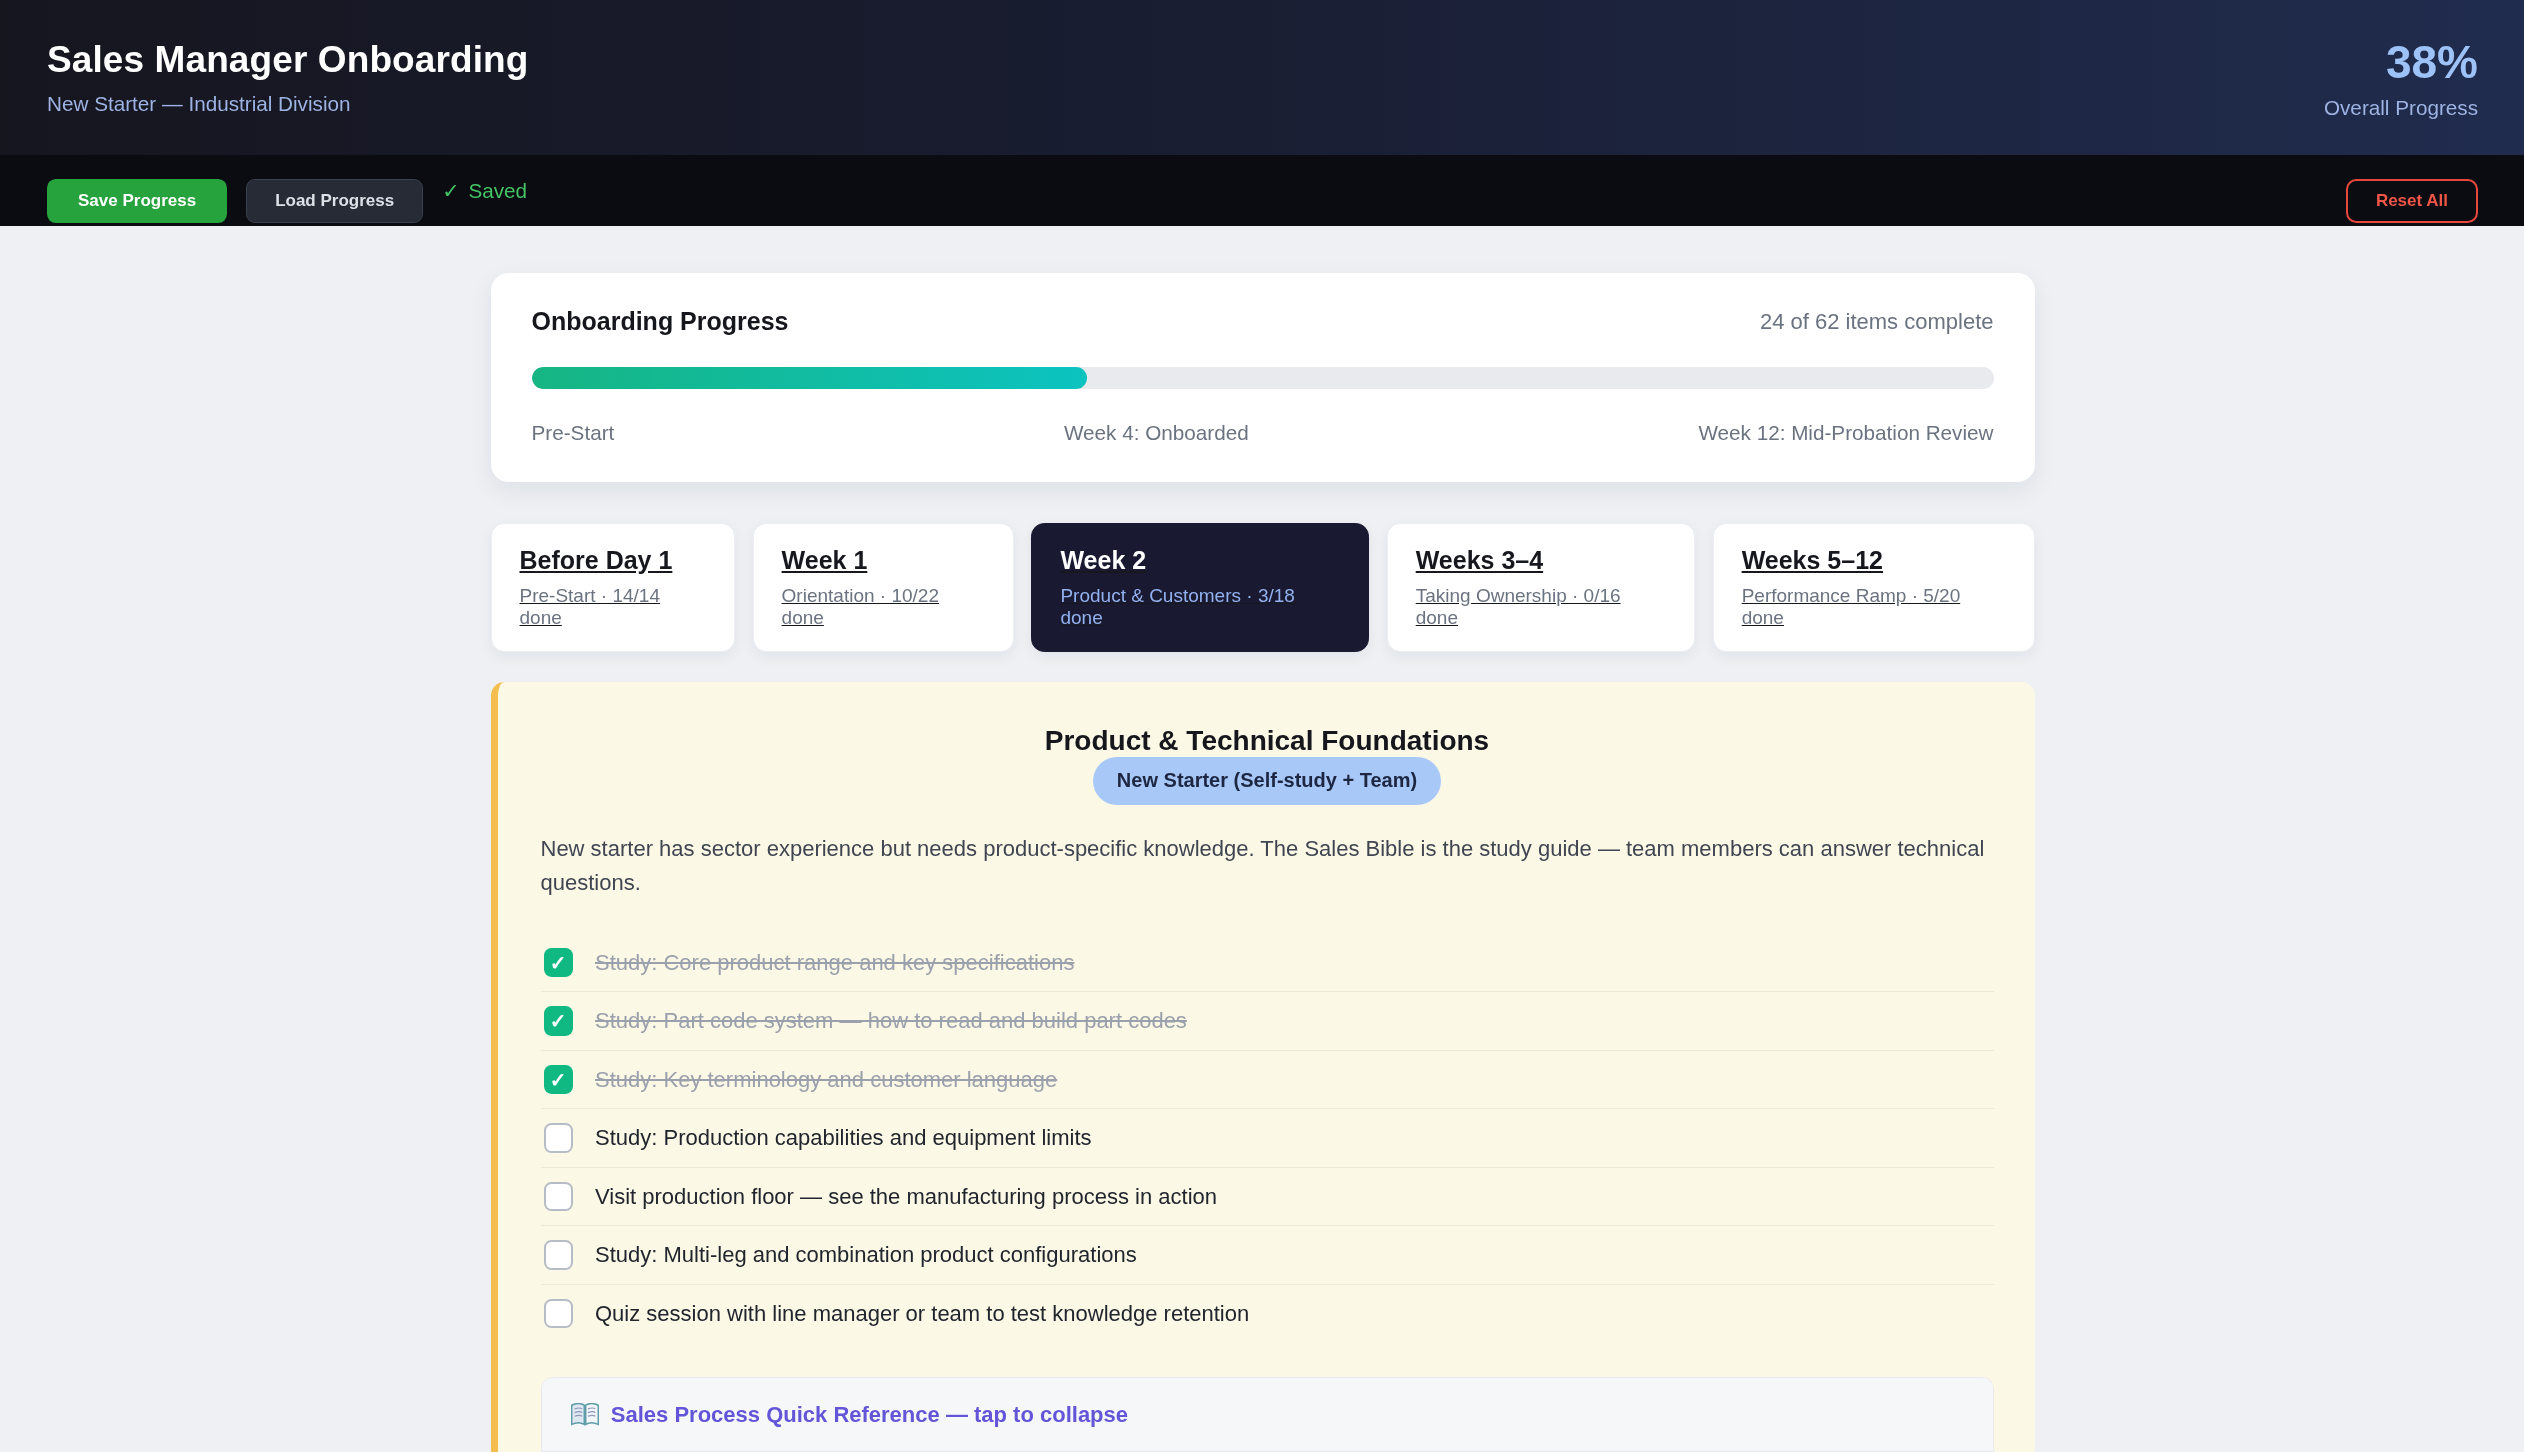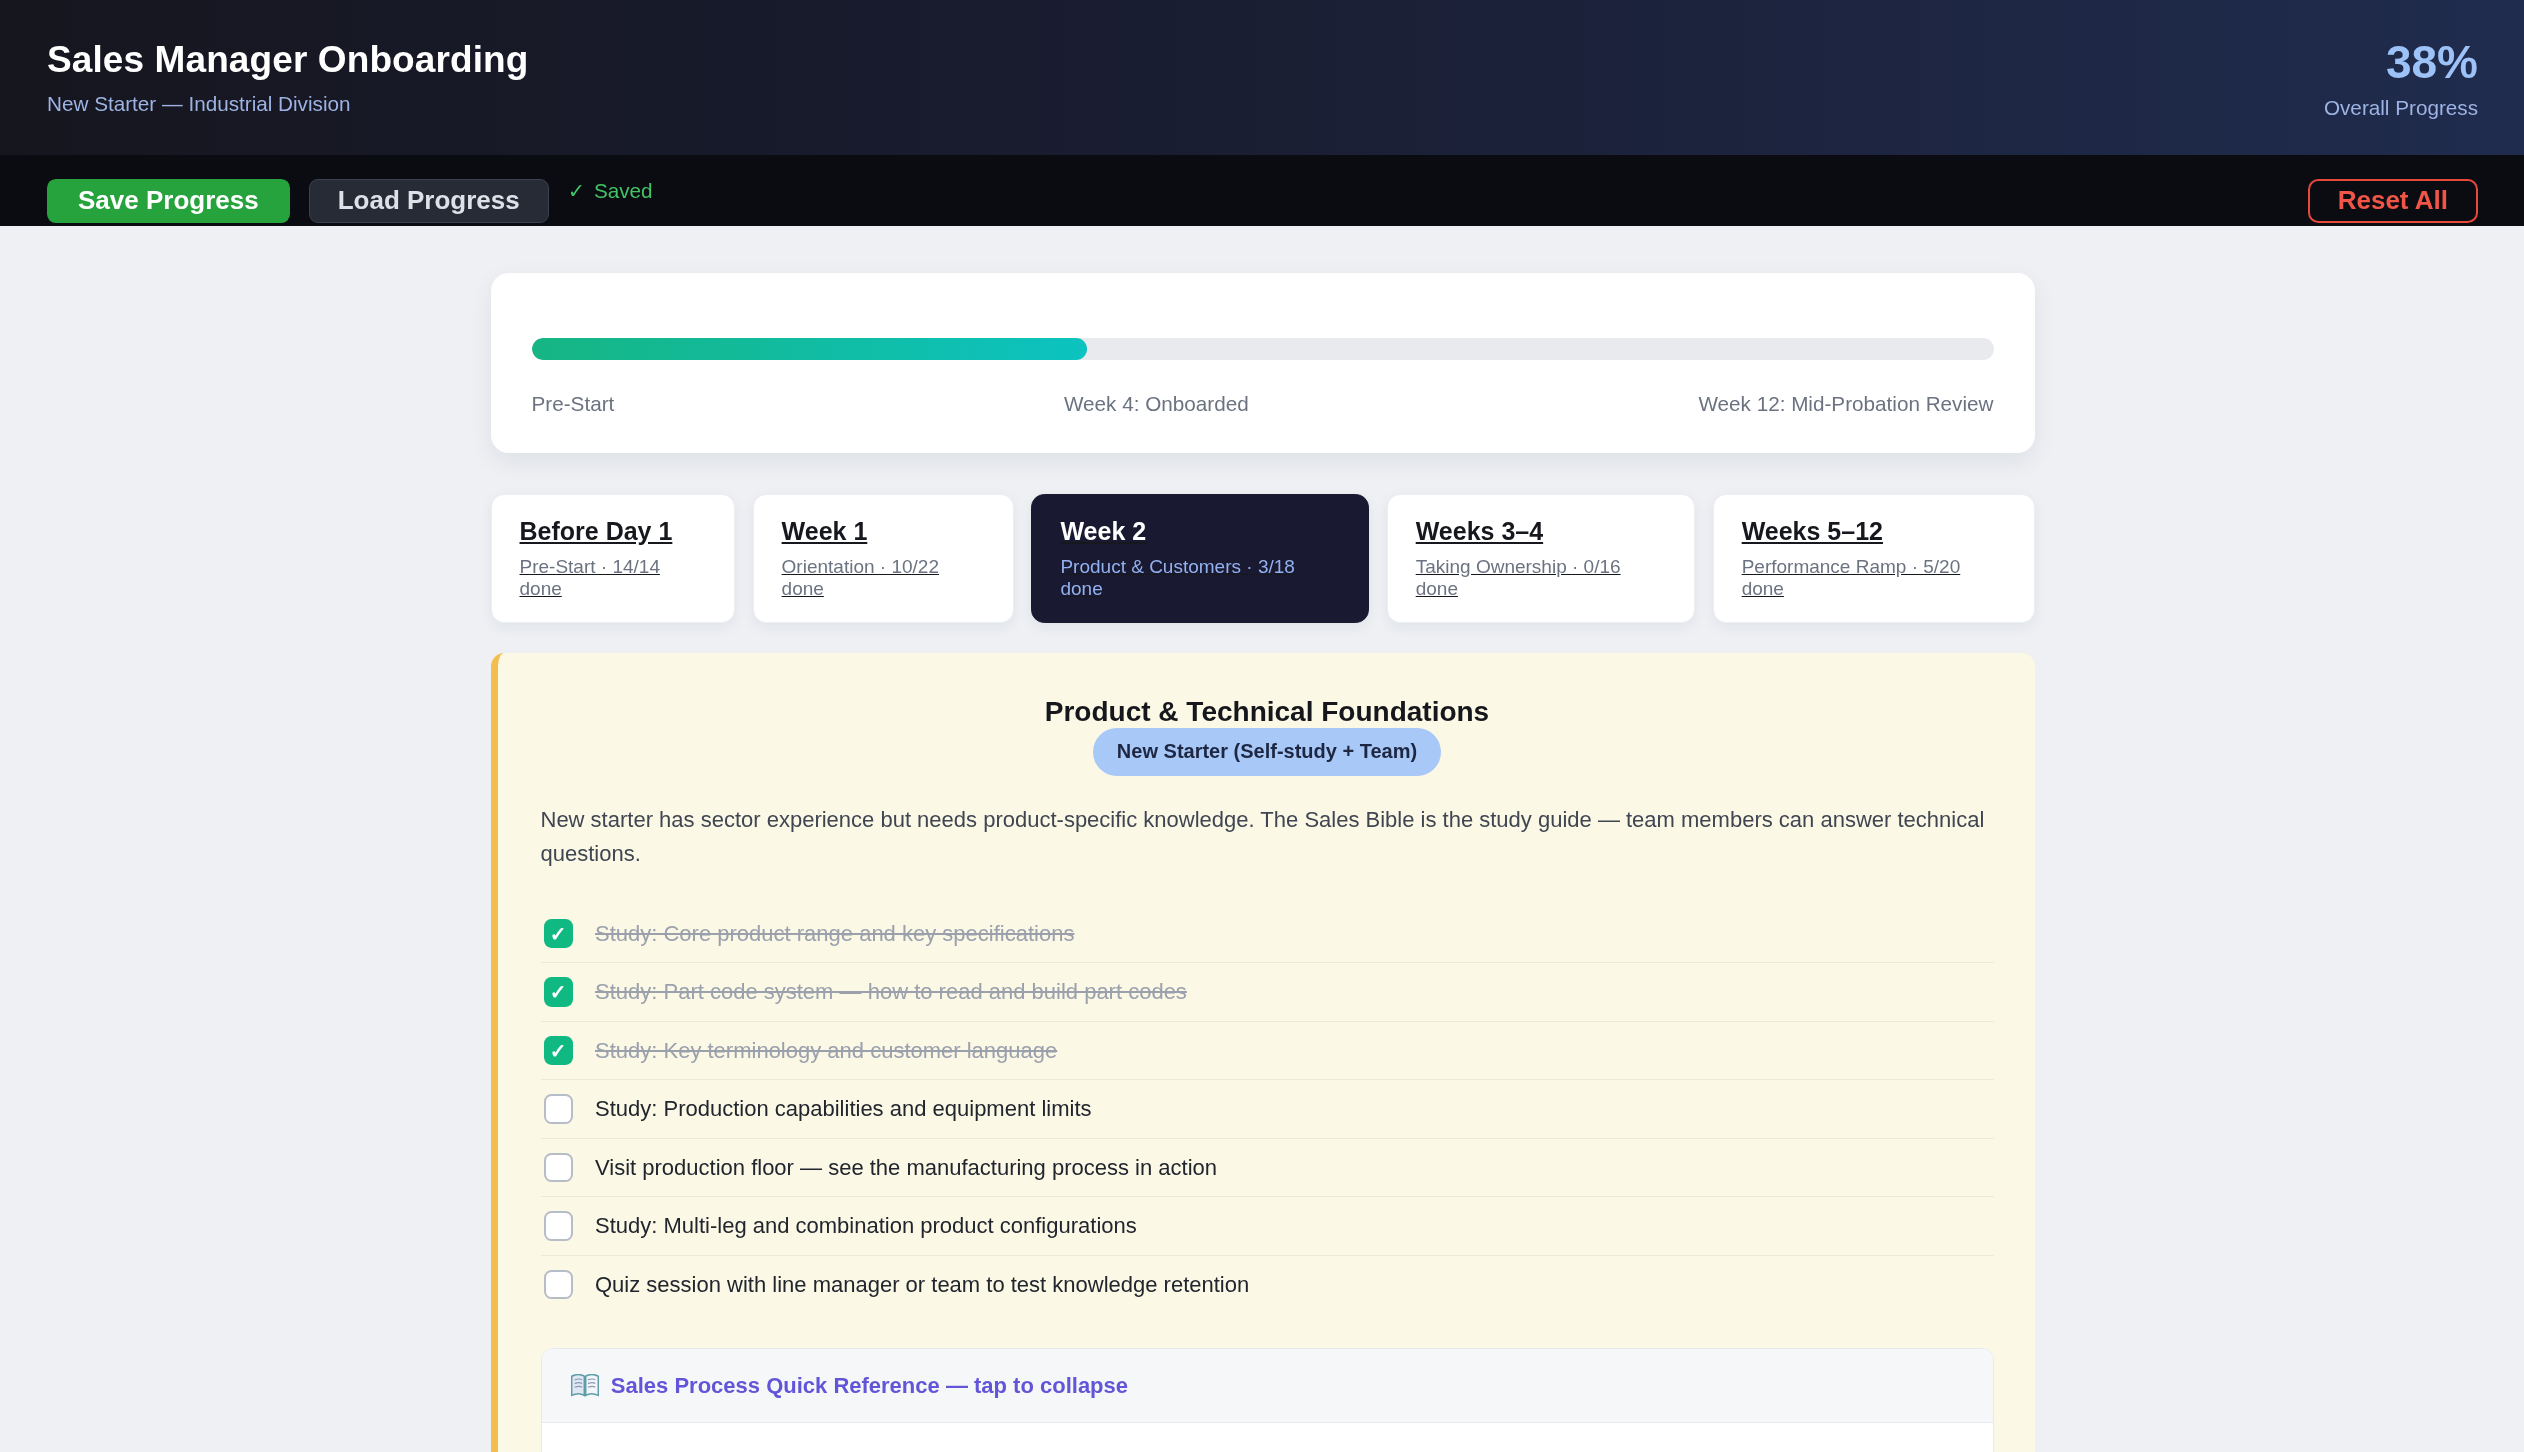--- a/index.html
+++ b/index.html
@@ -17,21 +17,21 @@
   .h-sub   { margin-top:11.8px; font-size:20.7px; color:#9db3e3; }
   .h-right { text-align:right; }
   .h-pct   { font-size:46px; font-weight:800; color:#9dc2f7; }
   .h-pct-label { margin-top:7.4px; font-size:20.7px; color:#9db3e3; }
 
   
   .toolbar {
     height:71px; background:#0a0c11; display:flex; align-items:center;
     padding:0 47px; gap:19px;
   }
-  .btn { font-size:26px; height:44px; border-radius:8.9px; border:none;margin-top:20px; }
+  .btn { font-size:17px; height:44px; border-radius:8.9px; border:none;margin-top:20px; }
   .btn-save { background:#27a33e; color:#fff; font-weight:700; padding:0 31px; }
   .btn-load { background:#262b36; color:#dde1e8; font-weight:600; padding:0 28px; border:1.5px solid #3a4150; }
   .saved { display:flex; align-items:center; gap:8.9px; color:#42c465; font-size:20.7px; }
   .btn-reset { margin-left:auto; background:transparent; border:2.2px solid #e8473c; color:#f05548; font-weight:700; padding:0 28px; border-radius:10.3px; }
 
   
   .container { width:1544px; margin:0 auto; }
   .main { padding-top:47px; }
 
   
@@ -117,20 +117,24 @@
       <span>✓</span>
       <span>Saved</span>
     </span>
     <button class="btn btn-reset">Reset All</button>
   </div>
 
   <main class="main">
     <div class="container">
 
       <section class="card">
+        <div class="pc-row">
+          <h2 class="pc-title">Onboarding Progress</h2>
+          <span class="pc-count">24 of 62 items complete</span>
+        </div>
         <div class="track">
           <div class="fill" id="progress-fill" style="width: 38%;"></div>
         </div>
         <div class="milestones" id="milestones">
             <span>Pre-Start</span>
             <span>Week 4: Onboarded</span>
             <span>Week 12: Mid-Probation Review</span>
           </div>
       </section>
 

